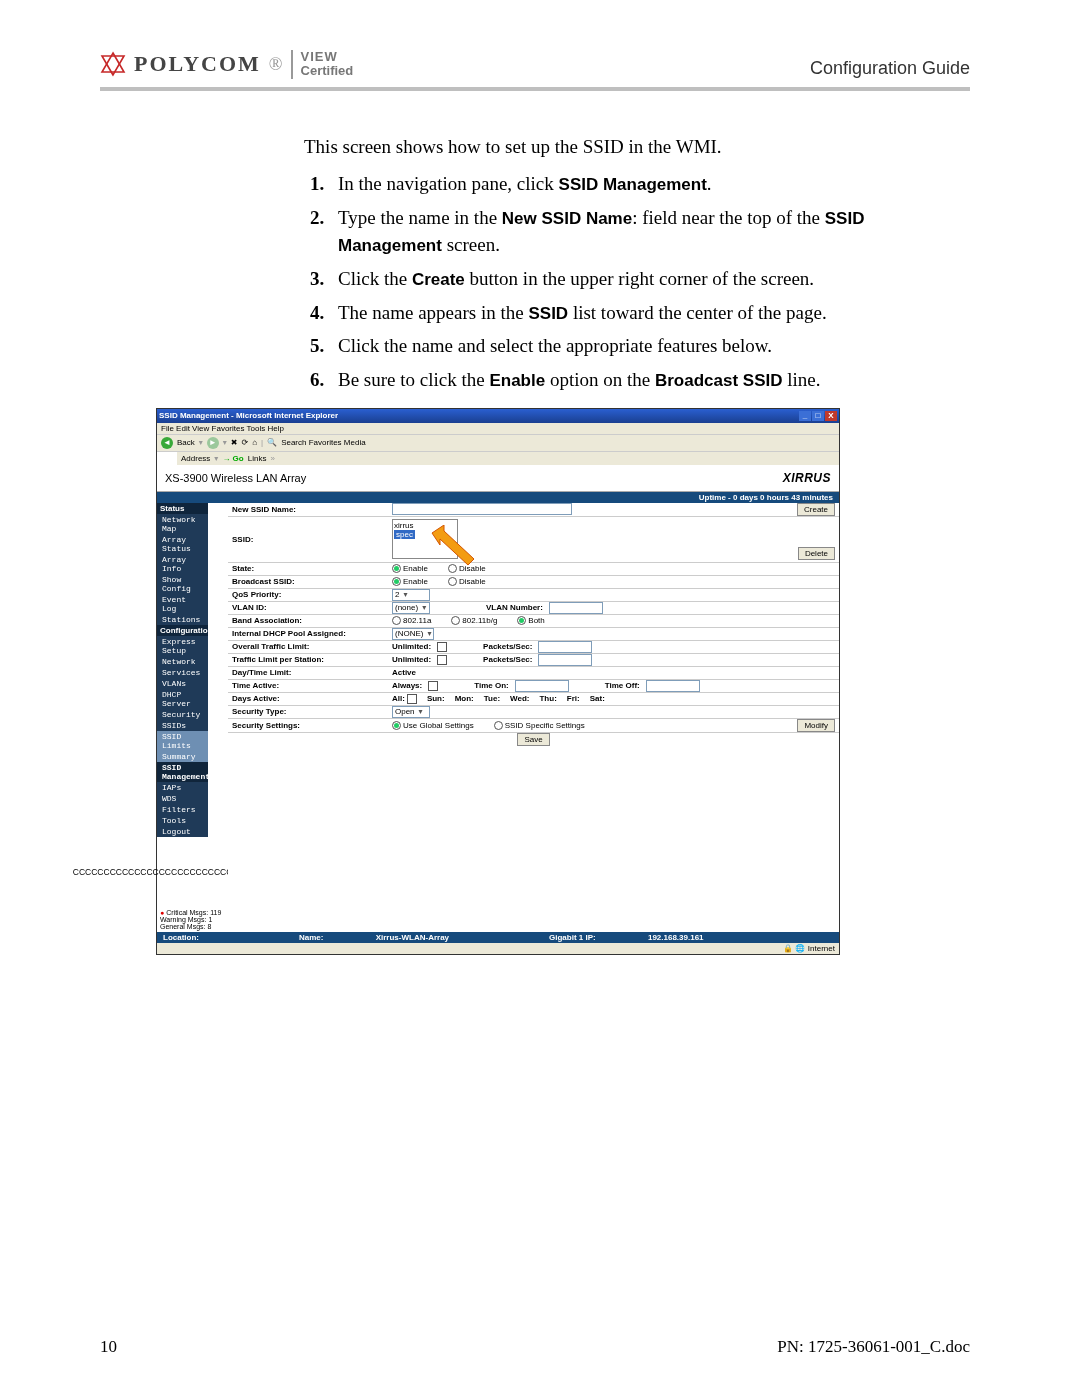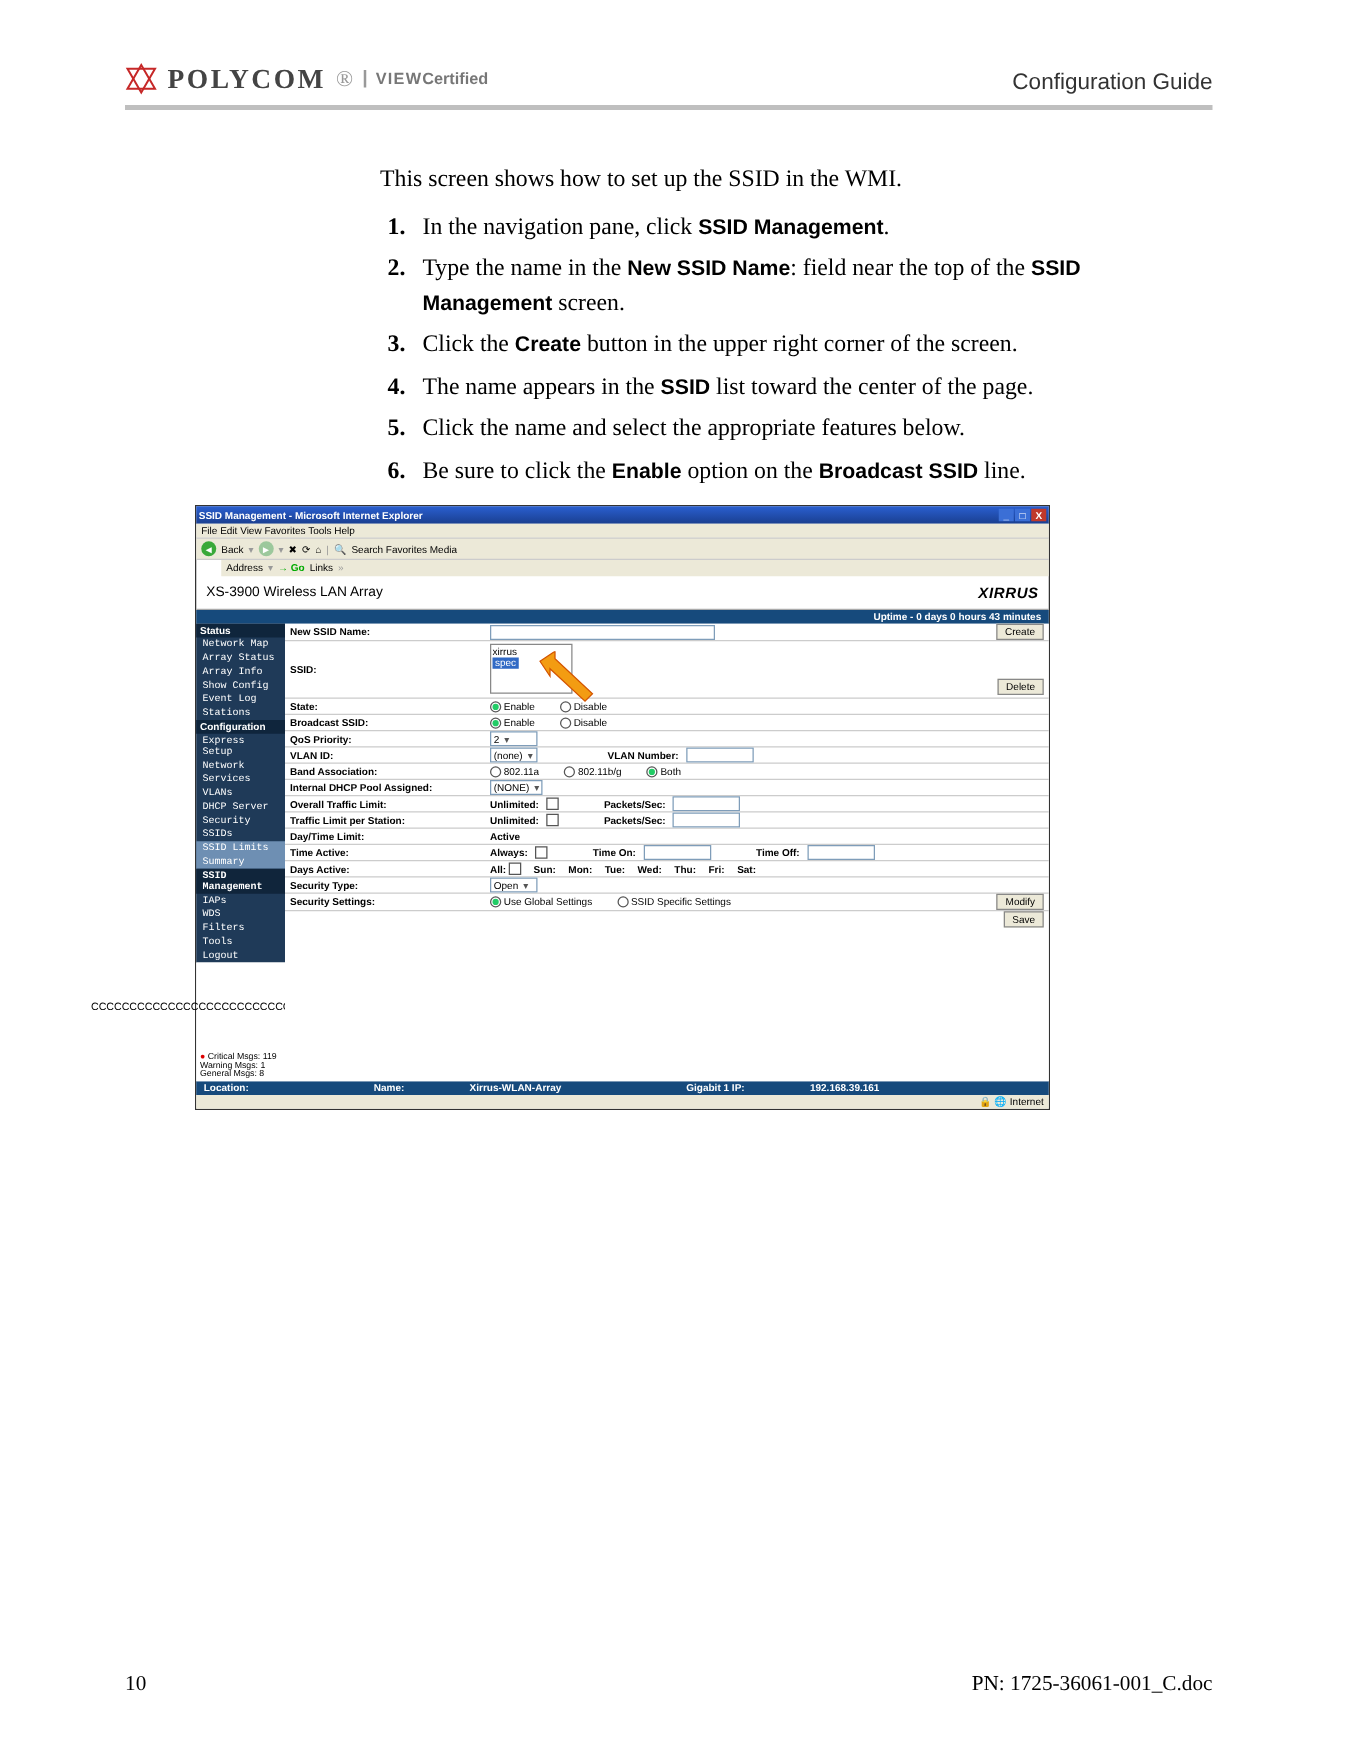--- a/index.html
+++ b/index.html
@@ -32,21 +32,21 @@
     font-family: "Times New Roman", serif;
     font-weight: 700;
     letter-spacing: 2px;
     font-size: 22px;
     color: #444;
     display: flex;
     align-items: center;
   }
   .brand-sub {
     display: flex;
-    flex-direction: row;
+    flex-direction: column;
     border-left: 2px solid #999;
     padding-left: 8px;
     font-family: Arial, sans-serif;
     font-size: 13px;
     line-height: 1.1;
     color: #777;
   }
   .brand-sub .vw { font-weight: 700; letter-spacing: 1px; }
   .brand-sub .cert { font-weight: 700; }
   .guide-label {
@@ -153,21 +153,21 @@
   }
   .wlan-head .xirrus { font-weight: 900; font-size: 12px; letter-spacing: 0.5px; font-style: italic; }
   .uptime-bar {
     background: #164a7c; color: #fff;
     text-align: right;
     font-size: 8px; font-weight: 700;
     padding: 1px 6px;
   }
   .wmi-body { display: flex; }
   .sidebar {
-    width: 71px;
+    width: 51px;
     background: #1f3a58;
     color: #fff;
     font-size: 8px;
   }
   .sidebar .hd { background: #0f253c; padding: 1px 3px; font-weight: 700; }
   .sidebar .it { padding: 1px 5px; cursor: pointer; font-family: Liberation Mono, monospace; }
   .sidebar .it.sel { background: #6e8fb3; }
   .radial {
     width: 71px; height: 70px;
     background: #fff;
@@ -549,21 +549,21 @@
                   <span class="dot"></span>
                   <span>Use Global Settings</span>
                 </span>
               <span class="radio">
                   <span class="dot"></span>
                   <span>SSID Specific Settings</span>
                 </span>
             </span>
             <span class="rbtn">Modify</span>
           </div>
-          <div class="row" style="justify-content:flex-end;border-bottom:none">
+          <div class="row" style="justify-content:center;border-bottom:none">
             <span class="rbtn">Save</span>
           </div>
           <div style="height:86px"></div>
         </div>
       </div>
 
       <div class="statusbar-bot">
         <span><span>Location:</span></span>
         <span><span>Name:</span> <span>Xirrus-WLAN-Array</span></span>
         <span><span>Gigabit 1 IP:</span> <span>192.168.39.161</span></span>

